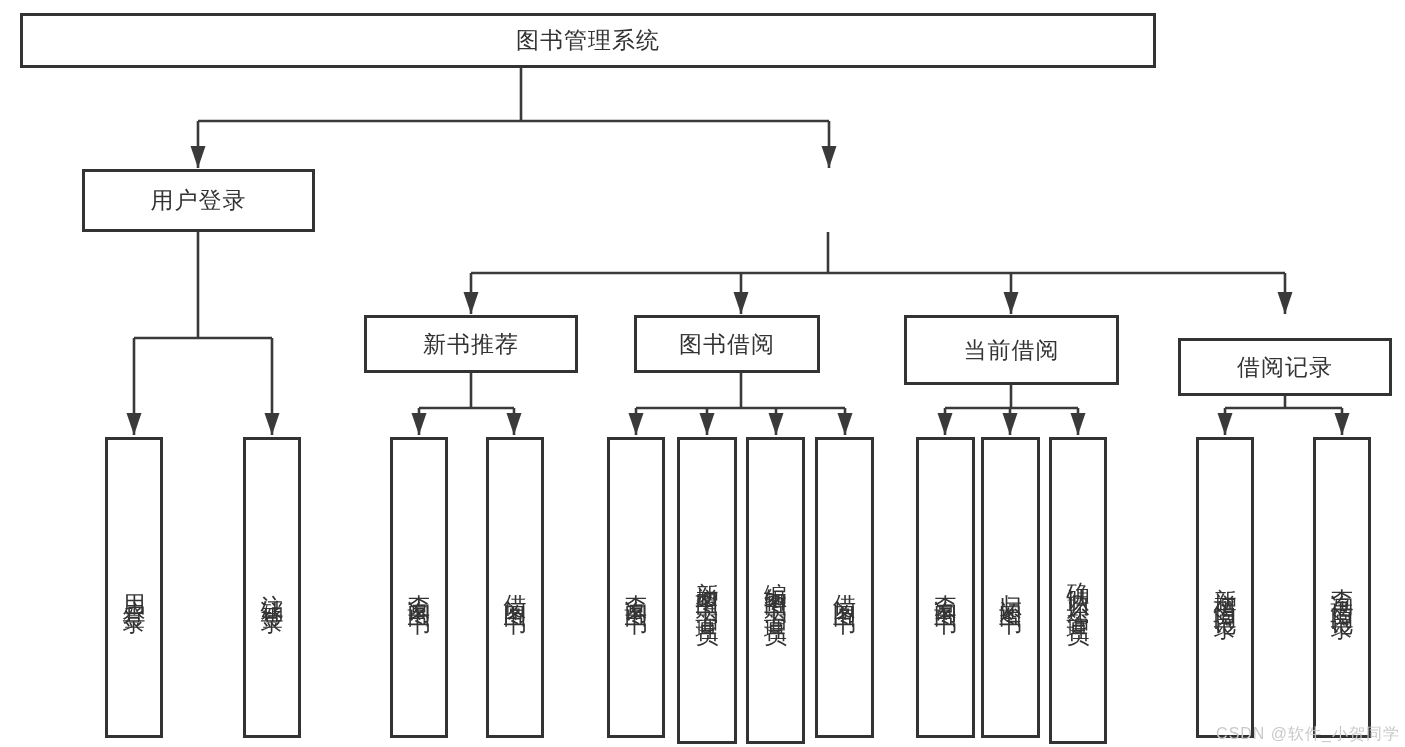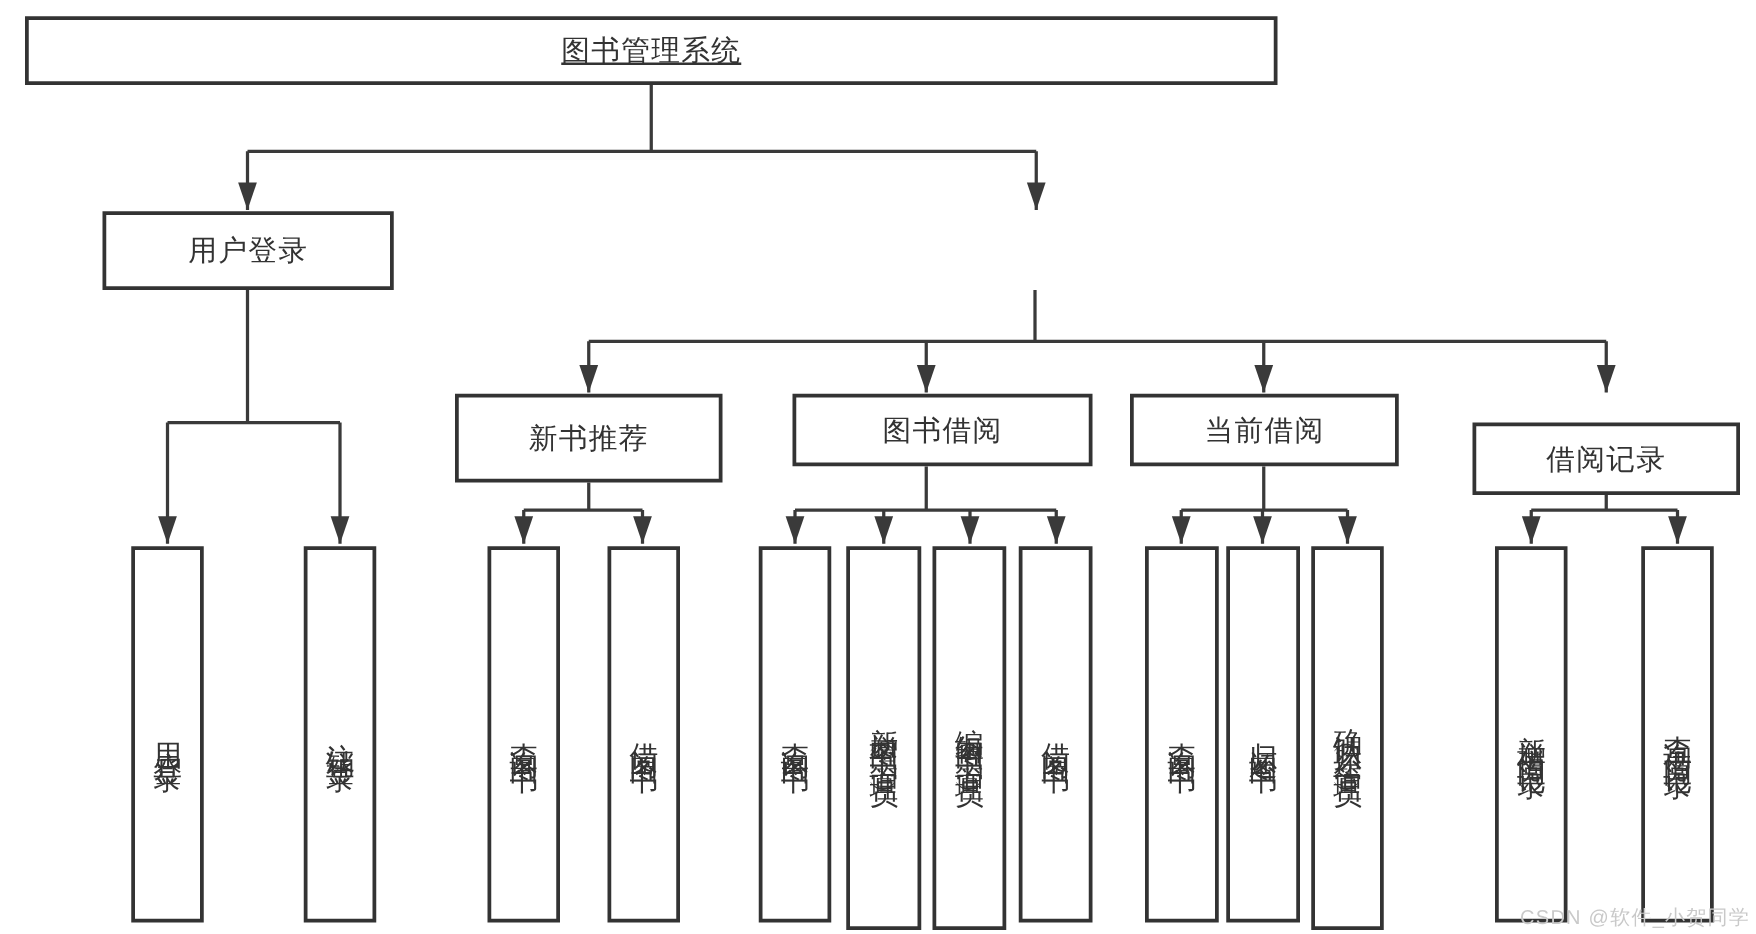--- a/index.html
+++ b/index.html
@@ -35,26 +35,26 @@
   }
   .vbox .vtext{
     writing-mode:vertical-rl;
     text-orientation:mixed;
     font-size:23px;color:#333333;
     letter-spacing:6px;line-height:1;
     white-space:nowrap;
   }
   .tall{height:307px;}
 
-  #root-box{left:20px;top:13px;width:1002px;height:55px;text-decoration:underline;}
+  #root-box{left:20px;top:13px;width:1136px;height:55px;}
   #l2-0{left:82px;top:169px;width:233px;height:63px;}
   #l2-1{left:711px;top:169px;width:235px;height:63px;}
-  #l3-0{left:364px;top:315px;width:214px;height:71px;}
-  #l3-1{left:634px;top:315px;width:240px;height:58px;}
-  #l3-2{left:904px;top:315px;width:215px;height:58px;}
+  #l3-0{left:364px;top:315px;width:214px;height:58px;}
+  #l3-1{left:634px;top:315px;width:186px;height:58px;}
+  #l3-2{left:904px;top:315px;width:215px;height:70px;}
   #l3-3{left:1178px;top:315px;width:214px;height:58px;margin-top:23px;}
 
   #leaf-0{left:105px;width:58px;}
   #leaf-1{left:243px;width:58px;}
   #leaf-2{left:390px;width:58px;}
   #leaf-3{left:486px;width:58px;}
   #leaf-4{left:607px;width:58px;}
   #leaf-5{left:677px;width:60px;}
   #leaf-6{left:746px;width:59px;}
   #leaf-7{left:815px;width:59px;}

